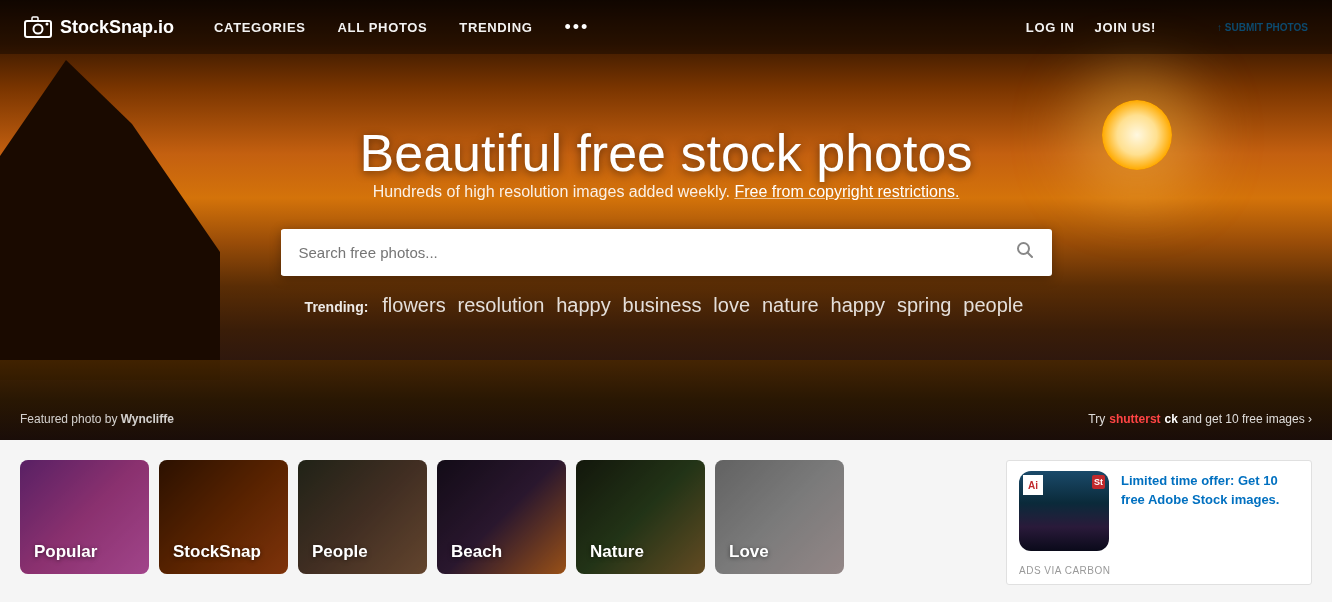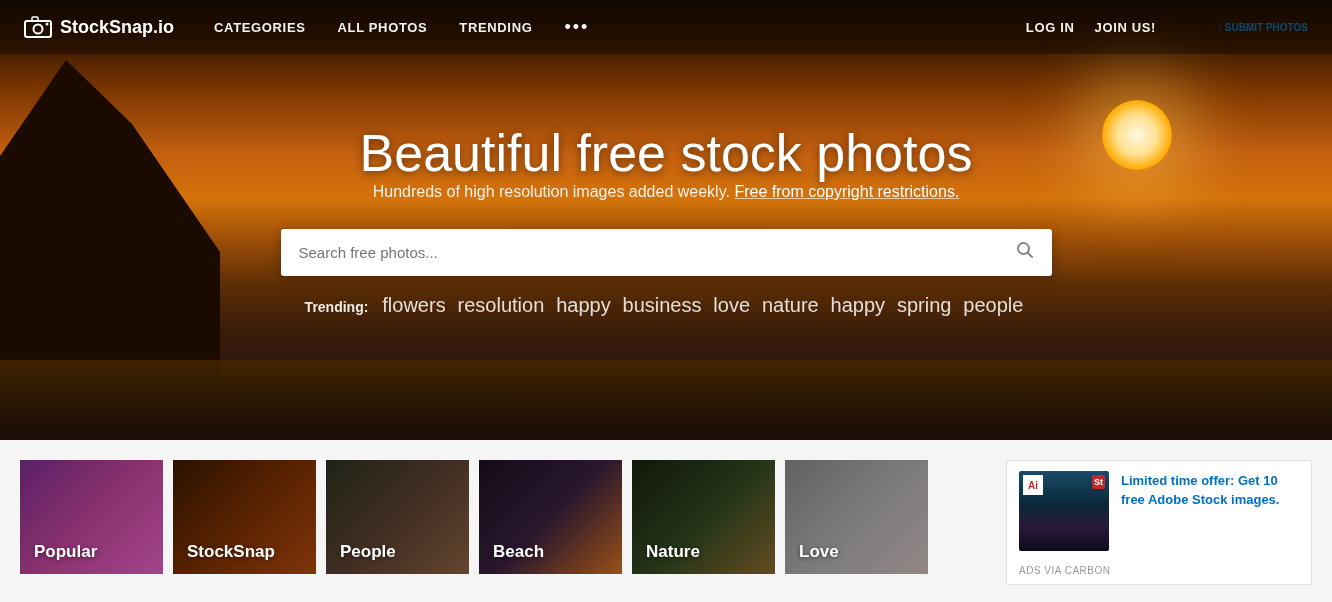--- a/index.html
+++ b/index.html
@@ -231,23 +231,23 @@
       gap: 0;
       align-items: flex-start;
     }
     .categories-grid {
       display: flex;
       gap: 10px;
       flex: 1;
     }
     .cat-card {
       position: relative;
-      width: 143px;
+      width: 129px;
       height: 114px;
-      border-radius: 0;
+      border-radius: 8px;
       overflow: hidden;
       cursor: pointer;
       flex-shrink: 0;
     }
     .cat-card-bg {
       width: 100%;
       height: 100%;
       background-size: cover;
       background-position: center;
     }
@@ -292,21 +292,21 @@
     .ad-inner {
       display: flex;
       gap: 12px;
       padding: 10px 12px;
     }
     .ad-image {
       width: 90px;
       height: 80px;
       flex-shrink: 0;
       background: linear-gradient(135deg, #c0292c 0%, #7a1a4a 50%, #1a3a6a 100%);
-      border-radius: 2px;
+      border-radius: 12px;
       display: flex;
       flex-direction: column;
       align-items: center;
       justify-content: center;
       color: #fff;
       font-size: 10px;
       text-align: center;
       position: relative;
       overflow: hidden;
     }
@@ -410,20 +410,32 @@
       <a class="trending-link">happy</a>
       <a class="trending-link">business</a>
       <a class="trending-link">love</a>
       <a class="trending-link">nature</a>
       <a class="trending-link">happy</a>
       <a class="trending-link">spring</a>
       <a class="trending-link">people</a>
     </div>
   </div>
 
+  <div class="hero-footer">
+    <span class="featured-by">
+      <span>Featured photo by</span>
+      <strong>Wyncliffe</strong>
+    </span>
+    <span class="shutterstock-promo">
+      <span>Try </span>
+        <span class="ss-brand">shutterst</span>
+        <span class="ss-middle">ck</span>
+        <span> and get 10 free images ›</span>
+    </span>
+  </div>
 </div>
 
 <div class="categories-section">
   <div class="categories-grid">
 
     <div class="cat-card">
       <div class="cat-card-bg cat-popular"></div>
       <div class="cat-card-overlay"></div>
       <span class="cat-card-label">Popular</span>
     </div>

